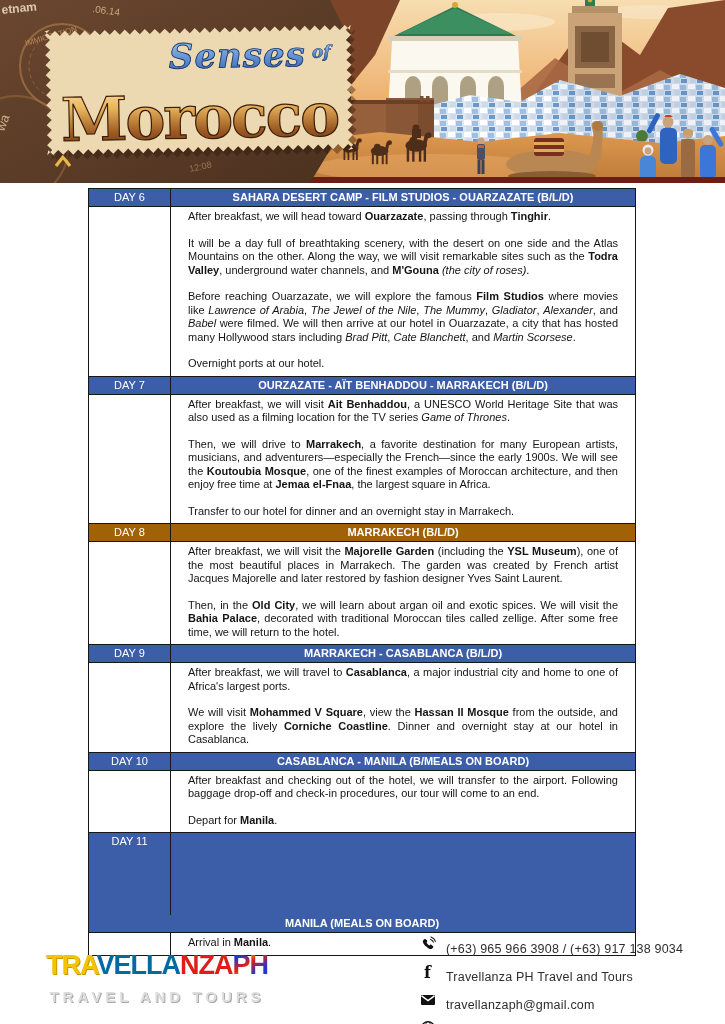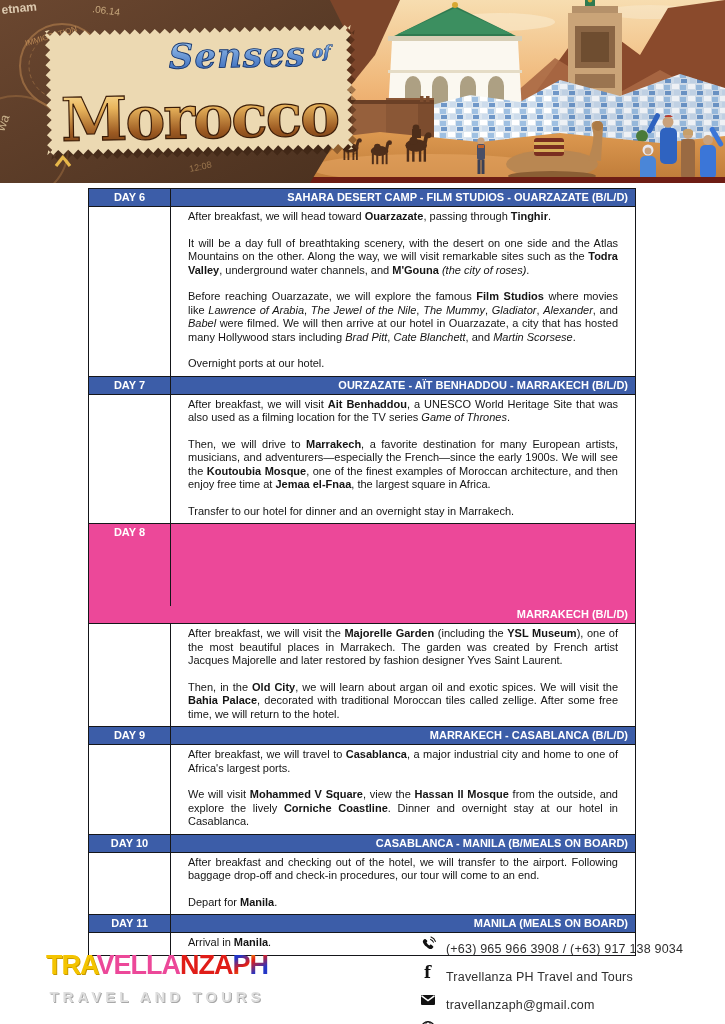--- a/index.html
+++ b/index.html
@@ -9,38 +9,38 @@
   
   .banner{position:absolute;top:0;left:0;width:725px;height:183px;}
 
   
   .itin{position:absolute;top:188px;left:88px;width:546px;border:1px solid #15161a;}
   .t-row{display:flex;border-bottom:1px solid #15161a;}
   .t-row:last-child{border-bottom:none;}
   .c-day{width:82px;flex:0 0 82px;border-right:1px solid #15161a;box-sizing:border-box;
          text-align:center;}
   .c-main{flex:1;box-sizing:border-box;}
-  .hdr .c-day{color:#fff;font-weight:bold;font-size:11px;padding:2px 10px 3px;}
-  .hdr .c-main{color:#fff;font-weight:bold;font-size:11px;padding:2px 7px 3px;text-align:right;}
+  .hdr .c-day{color:#fff;font-weight:normal;font-size:11px;padding:2px 10px 3px;}
+  .hdr .c-main{color:#fff;font-weight:bold;font-size:11px;padding:2px 7px 3px;text-align:center;}
   .bdy .c-main{font-size:11px;line-height:13.5px;color:#141414;padding:3px 7px 5px;
                text-align:justify;}
   .bdy .c-main p{margin:0 10px 13px;}
   .bdy .c-main p:last-child{margin-bottom:0;}
   .seg-b{font-weight:bold;}
   .seg-i{font-style:italic;}
 
   
   .footer{position:absolute;left:0;top:930px;width:725px;display:flex;
           justify-content:space-between;align-items:flex-start;box-sizing:border-box;
           padding:0 40px 0 46px;}
   .logo-block{margin-top:22px;text-align:center;}
   .logo-word{font-size:27px;font-weight:800;letter-spacing:-1px;line-height:1;
              font-family:"Liberation Sans",sans-serif;white-space:nowrap;}
   .lg-yellow{color:#f4c400;text-shadow:1px 1px 0 #c79a00;}
-  .lg-blue{color:#ec4899;}
+  .lg-blue{color:#0369a1;}
   .lg-red{color:#e01d18;}
   .lg-p{background:linear-gradient(150deg,#2336c6 25%,#e01d18 55%,#f4c400 95%);
         -webkit-background-clip:text;background-clip:text;color:transparent;}
   .lg-h{background:linear-gradient(330deg,#2336c6 35%,#e01d18 70%,#f4c400 100%);
         -webkit-background-clip:text;background-clip:text;color:transparent;}
   .logo-tagline{margin-top:9px;font-size:15px;font-weight:bold;letter-spacing:4px;
                 color:#dedede;text-shadow:1px 1px 0 #a8a8a8,-1px -1px 0 #ffffff;}
   .contact-block{margin-top:6px;display:flex;flex-direction:column;gap:8px;min-width:265px;}
   .contact-row{display:flex;align-items:flex-end;gap:10px;}
   .contact-row svg{flex:0 0 16px;}
@@ -232,21 +232,21 @@
         <div class="c-main">OURZAZATE - AÏT BENHADDOU - MARRAKECH (B/L/D)</div>
       </div>
       <div class="t-row bdy">
         <div class="c-day"></div>
         <div class="c-main">
           <p><span>After breakfast, we will visit </span><span class="seg-b">Ait Benhaddou</span><span>, a UNESCO World Heritage Site that was also used as a filming location for the TV series </span><span class="seg-i">Game of Thrones</span><span>.</span></p>
           <p><span>Then, we will drive to </span><span class="seg-b">Marrakech</span><span>, a favorite destination for many European artists, musicians, and adventurers—especially the French—since the early 1900s. We will see the </span><span class="seg-b">Koutoubia Mosque</span><span>, one of the finest examples of Moroccan architecture, and then enjoy free time at </span><span class="seg-b">Jemaa el-Fnaa</span><span>, the largest square in Africa.</span></p>
           <p><span>Transfer to our hotel for dinner and an overnight stay in Marrakech.</span></p>
         </div>
       </div>
-      <div class="t-row hdr" style="background: #ec4899; flex-direction: column;">
+      <div class="t-row hdr" style="background: #a16207;">
         <div class="c-day">DAY 8</div>
         <div class="c-main">MARRAKECH (B/L/D)</div>
       </div>
       <div class="t-row bdy">
         <div class="c-day"></div>
         <div class="c-main">
           <p><span>After breakfast, we will visit the </span><span class="seg-b">Majorelle Garden</span><span> (including the </span><span class="seg-b">YSL Museum</span><span>), one of the most beautiful places in Marrakech. The garden was created by French artist Jacques Majorelle and later restored by fashion designer Yves Saint Laurent.</span></p>
           <p><span>Then, in the </span><span class="seg-b">Old City</span><span>, we will learn about argan oil and exotic spices. We will visit the </span><span class="seg-b">Bahia Palace</span><span>, decorated with traditional Moroccan tiles called zellige. After some free time, we will return to the hotel.</span></p>
         </div>
       </div>
@@ -265,21 +265,21 @@
         <div class="c-day">DAY 10</div>
         <div class="c-main">CASABLANCA - MANILA (B/MEALS ON BOARD)</div>
       </div>
       <div class="t-row bdy">
         <div class="c-day"></div>
         <div class="c-main">
           <p><span>After breakfast and checking out of the hotel, we will transfer to the airport. Following baggage drop-off and check-in procedures, our tour will come to an end.</span></p>
           <p><span>Depart for </span><span class="seg-b">Manila</span><span>.</span></p>
         </div>
       </div>
-      <div class="t-row hdr" style="background: rgb(60, 93, 168);">
+      <div class="t-row hdr" style="background: rgb(60, 93, 168); flex-direction: column;">
         <div class="c-day">DAY 11</div>
         <div class="c-main">MANILA (MEALS ON BOARD)</div>
       </div>
       <div class="t-row bdy">
         <div class="c-day"></div>
         <div class="c-main">
           <p><span>Arrival in </span><span class="seg-b">Manila</span><span>.</span></p>
         </div>
       </div>
     </div>

